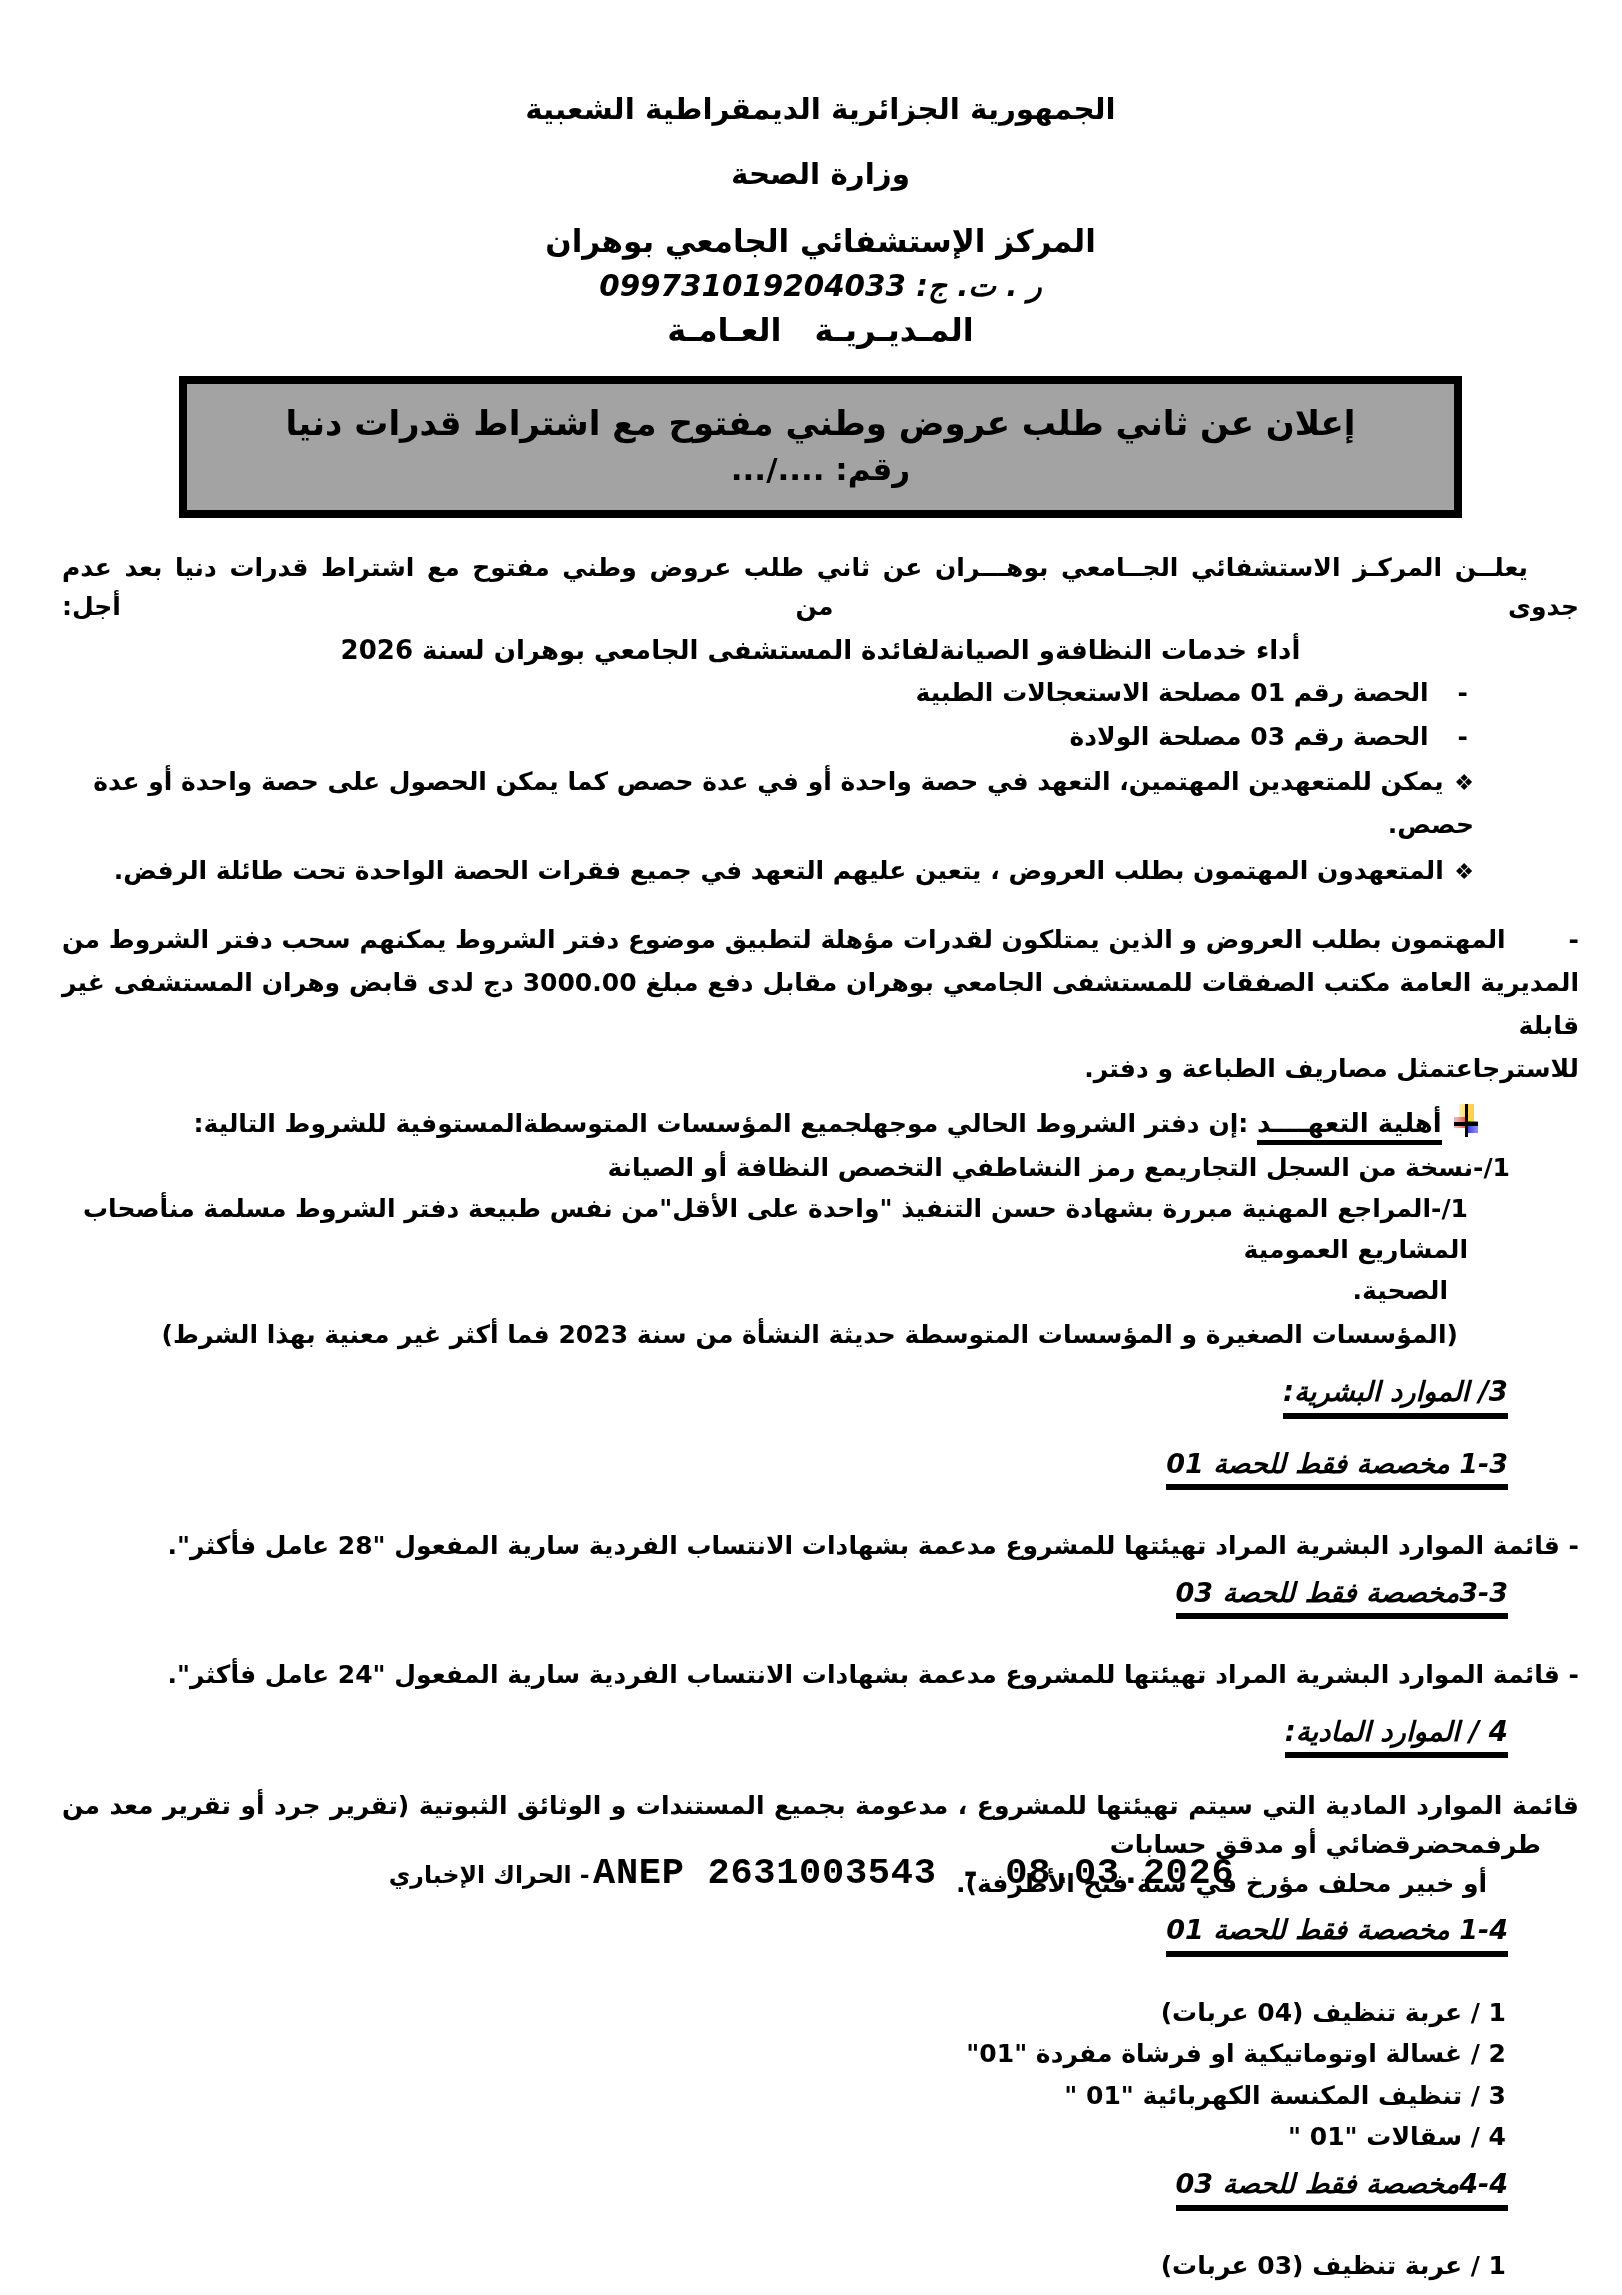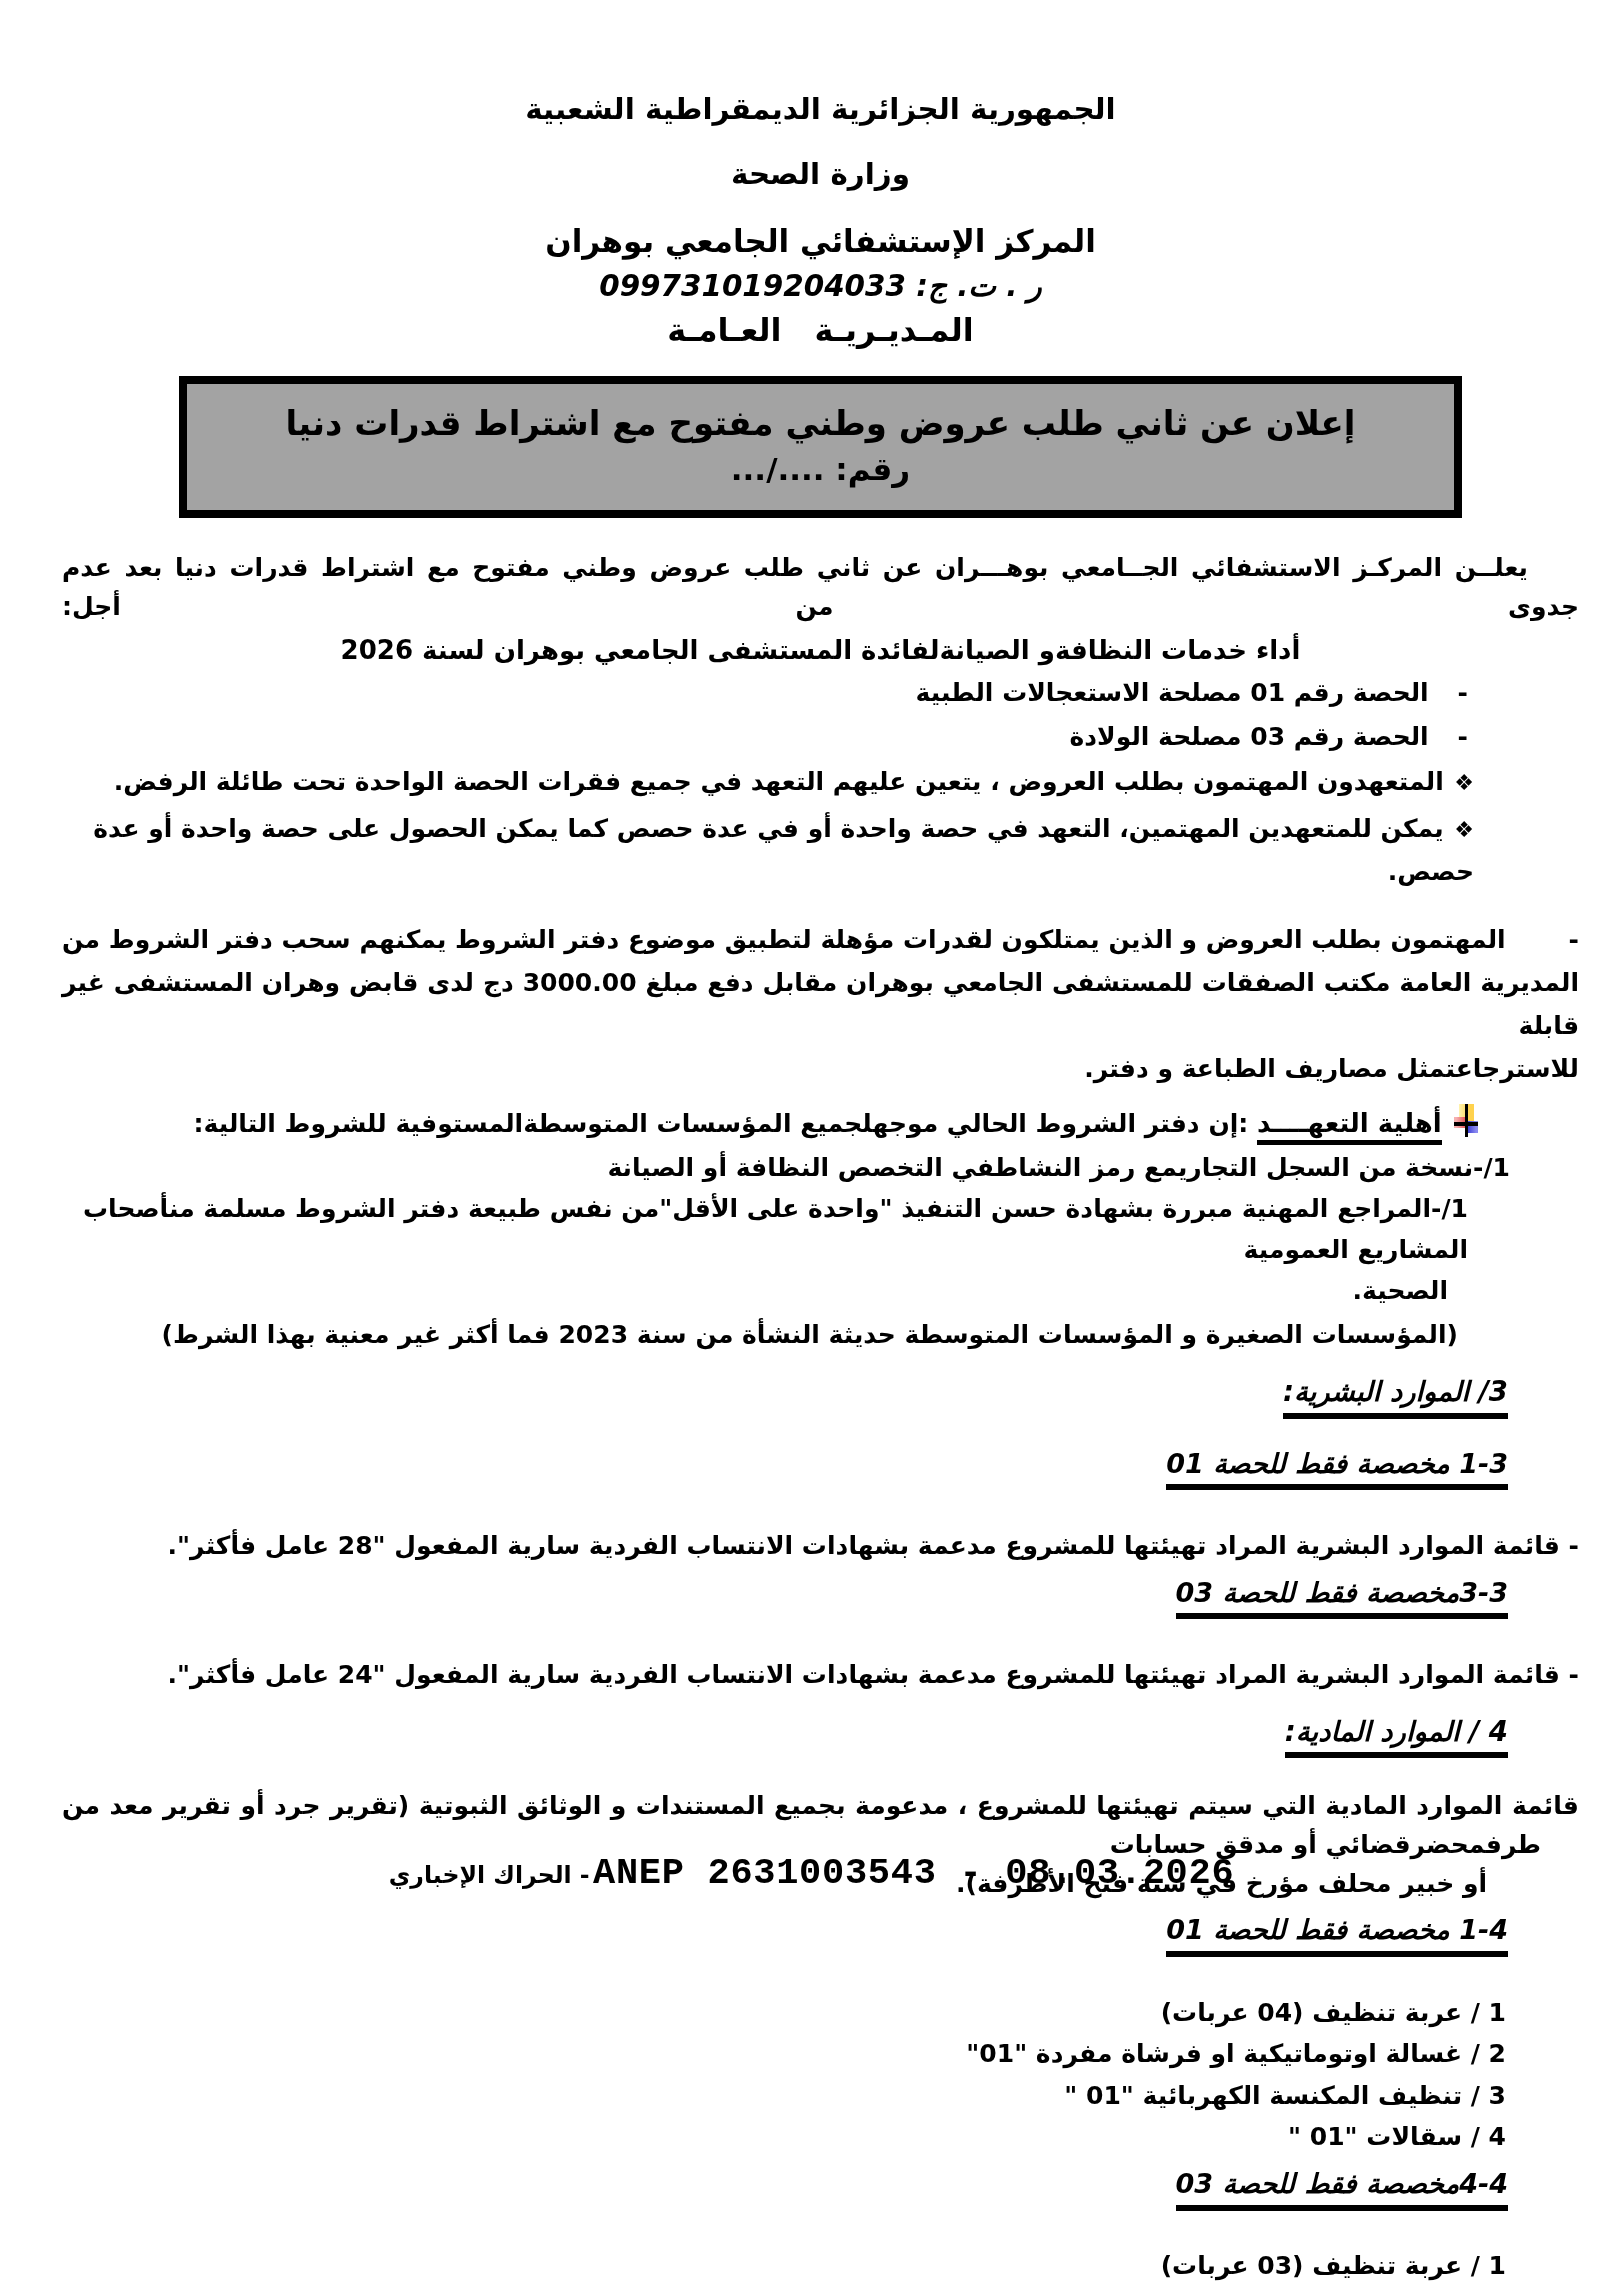--- a/index.html
+++ b/index.html
@@ -99,24 +99,24 @@
     <div class="body-txt lot-line">
       <span>-</span><span class="lot-gap"></span><span>الحصة رقم 01 مصلحة الاستعجالات الطبية</span>
     </div>
     <div class="body-txt lot-line">
       <span>-</span><span class="lot-gap"></span><span>الحصة رقم 03 مصلحة الولادة</span>
     </div>
   </div>
 
   <div>
     <div class="body-txt note-line">
-      <span class="diamond">❖</span><span>المتعهدون المهتمون  بطلب العروض ، يتعين عليهم التعهد في جميع فقرات الحصة الواحدة  تحت طائلة الرفض.</span>
+      <span class="diamond">❖</span><span>يمكن للمتعهدين المهتمين، التعهد في حصة واحدة أو في عدة حصص كما يمكن الحصول على حصة واحدة أو عدة حصص.</span>
     </div>
     <div class="body-txt note-line">
-      <span class="diamond">❖</span><span>يمكن للمتعهدين المهتمين، التعهد في حصة واحدة أو في عدة حصص كما يمكن الحصول على حصة واحدة أو عدة حصص.</span>
+      <span class="diamond">❖</span><span>المتعهدون المهتمون  بطلب العروض ، يتعين عليهم التعهد في جميع فقرات الحصة الواحدة  تحت طائلة الرفض.</span>
     </div>
   </div>
 
   <div class="para2">
     <div class="body-txt tline jfull">
       <span>-</span><span class="p2-gap"></span><span>المهتمون بطلب العروض و الذين يمتلكون لقدرات مؤهلة لتطبيق موضوع دفتر الشروط  يمكنهم  سحب دفتر الشروط من</span>
     </div>
     <div class="body-txt tline jfull">المديرية العامة مكتب الصفقات للمستشفى الجامعي بوهران مقابل دفع مبلغ 3000.00  دج لدى قابض وهران المستشفى غير قابلة</div>
     <div class="body-txt tline">للاسترجاعتمثل مصاريف الطباعة و دفتر.</div>
   </div>

